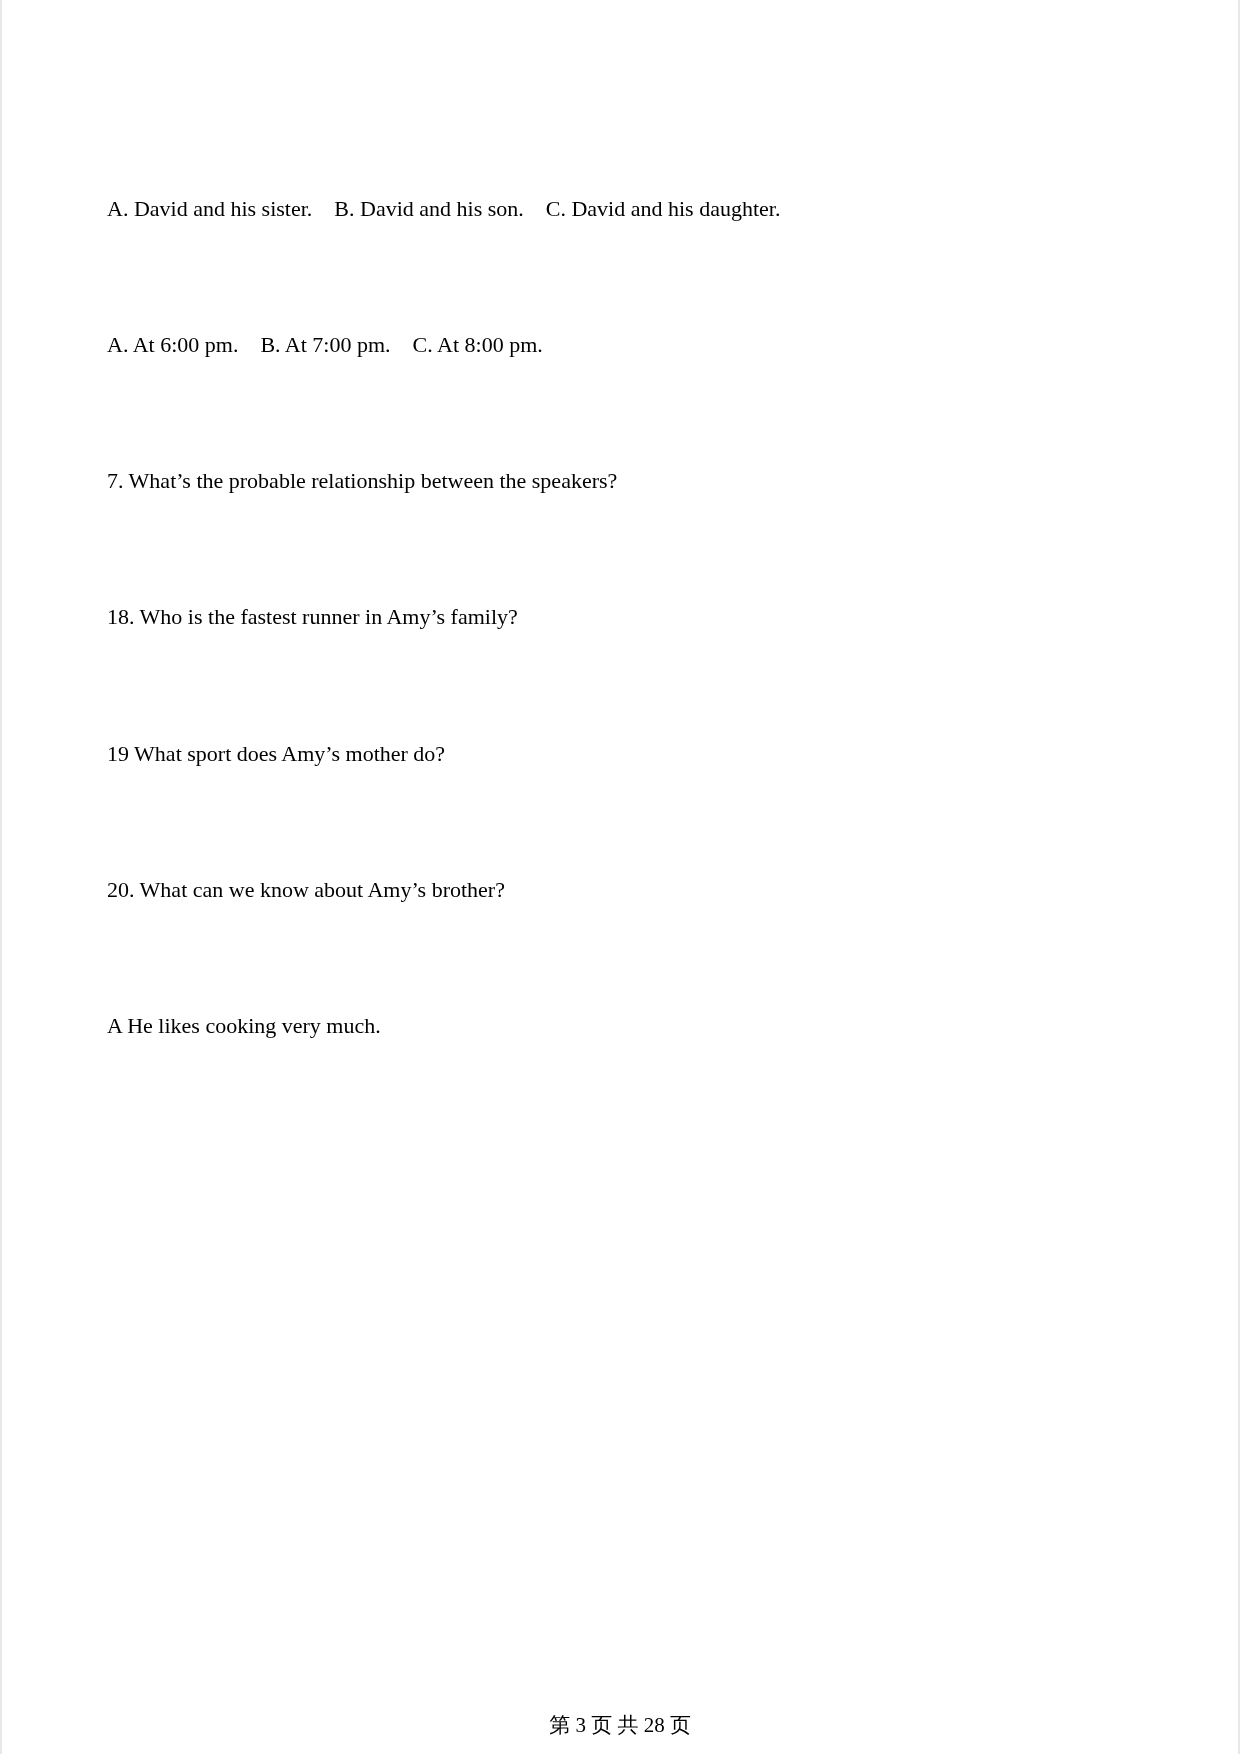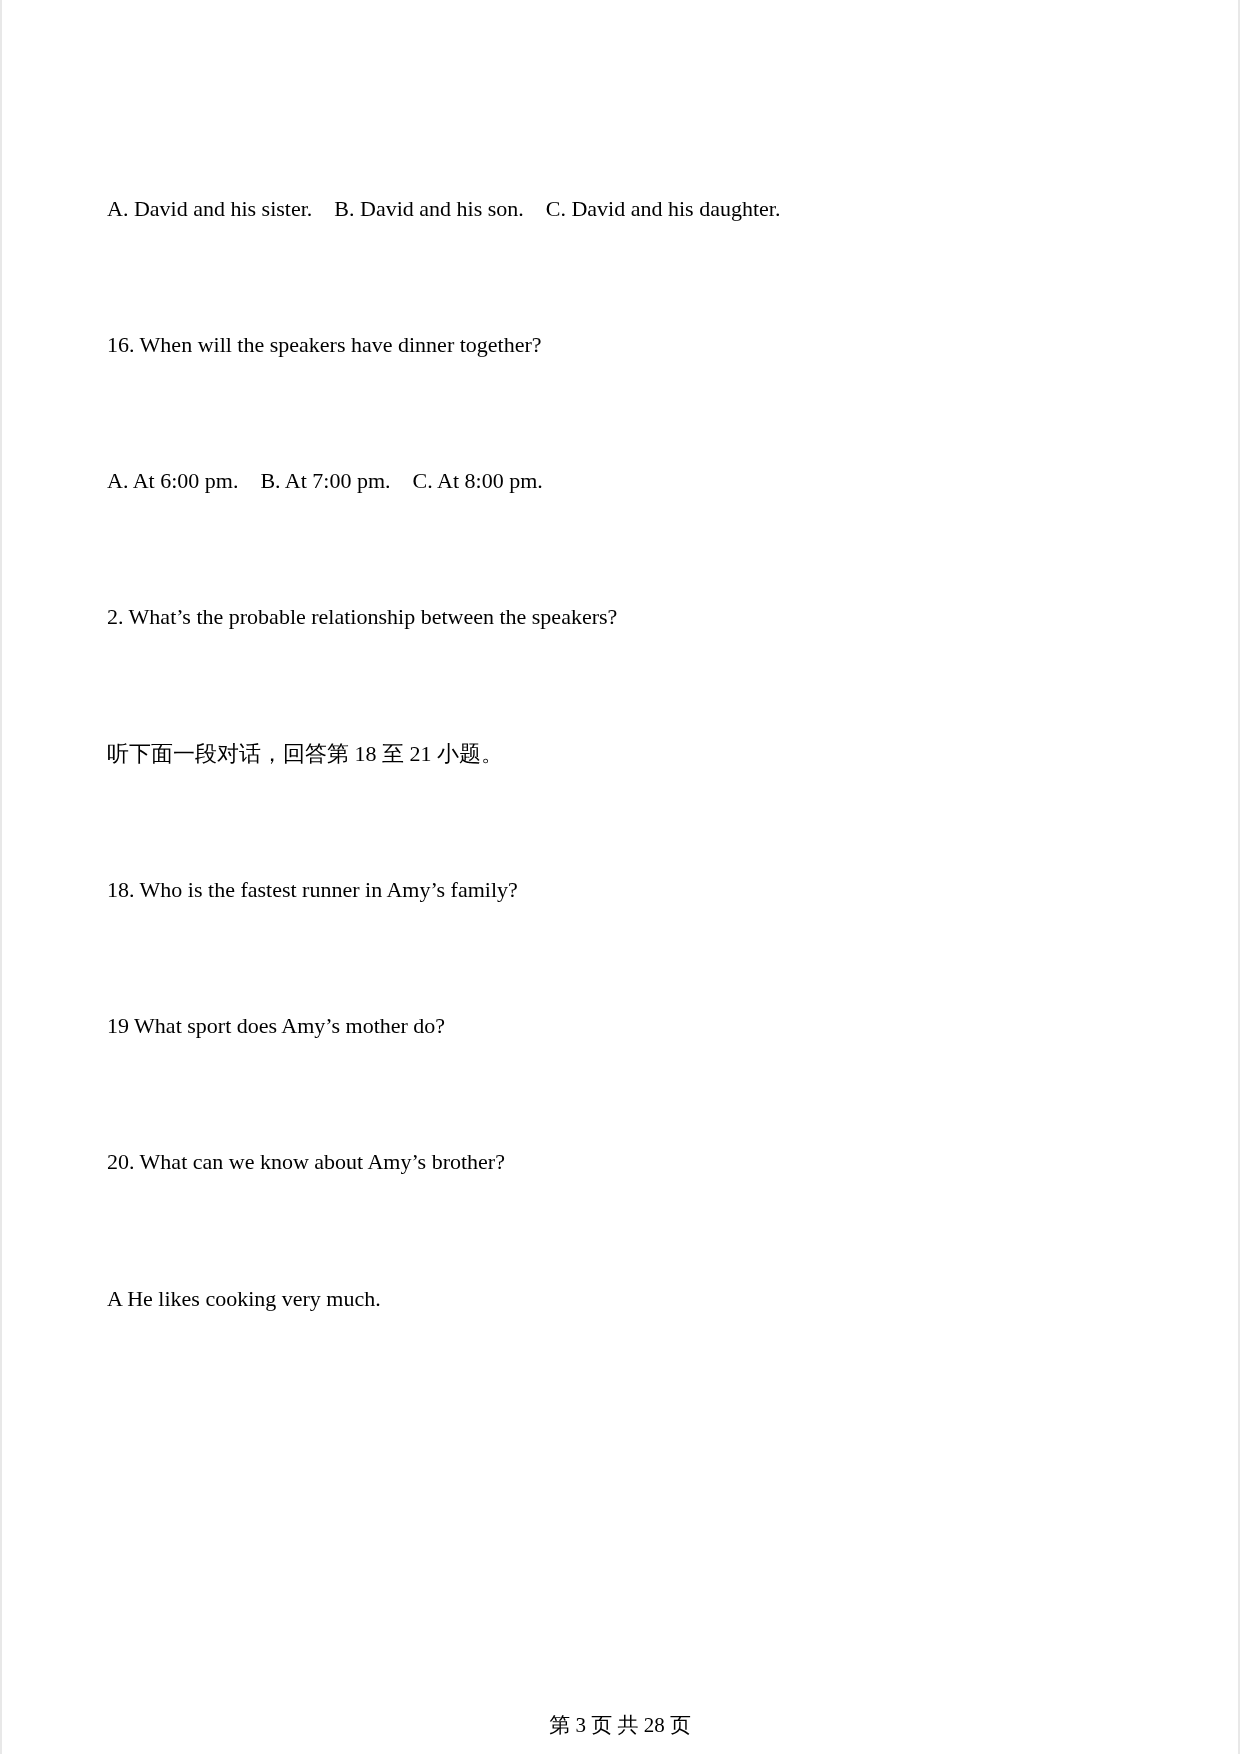--- a/index.html
+++ b/index.html
@@ -33,24 +33,22 @@
     line-height: 26px;
     font-family: Liberation Serif, serif;
   }
 </style>
 </head>
 <body>
 
 <div class="page">
   <main class="content">
     <div class="line">A. David and his sister.    B. David and his son.    C. David and his daughter.</div>
-    <div class="line">16. When will the speakers have dinner together?</div>
     <div class="line">A. At 6:00 pm.    B. At 7:00 pm.    C. At 8:00 pm.</div>
-    <div class="line">2. What’s the probable relationship between the speakers?</div>
-    <div class="line">听下面一段对话，回答第 18 至 21 小题。</div>
+    <div class="line">7. What’s the probable relationship between the speakers?</div>
     <div class="line">18. Who is the fastest runner in Amy’s family?</div>
     <div class="line">19 What sport does Amy’s mother do?</div>
     <div class="line">20. What can we know about Amy’s brother?</div>
     <div class="line">A He likes cooking very much.</div>
     
     
     
     
     
     

